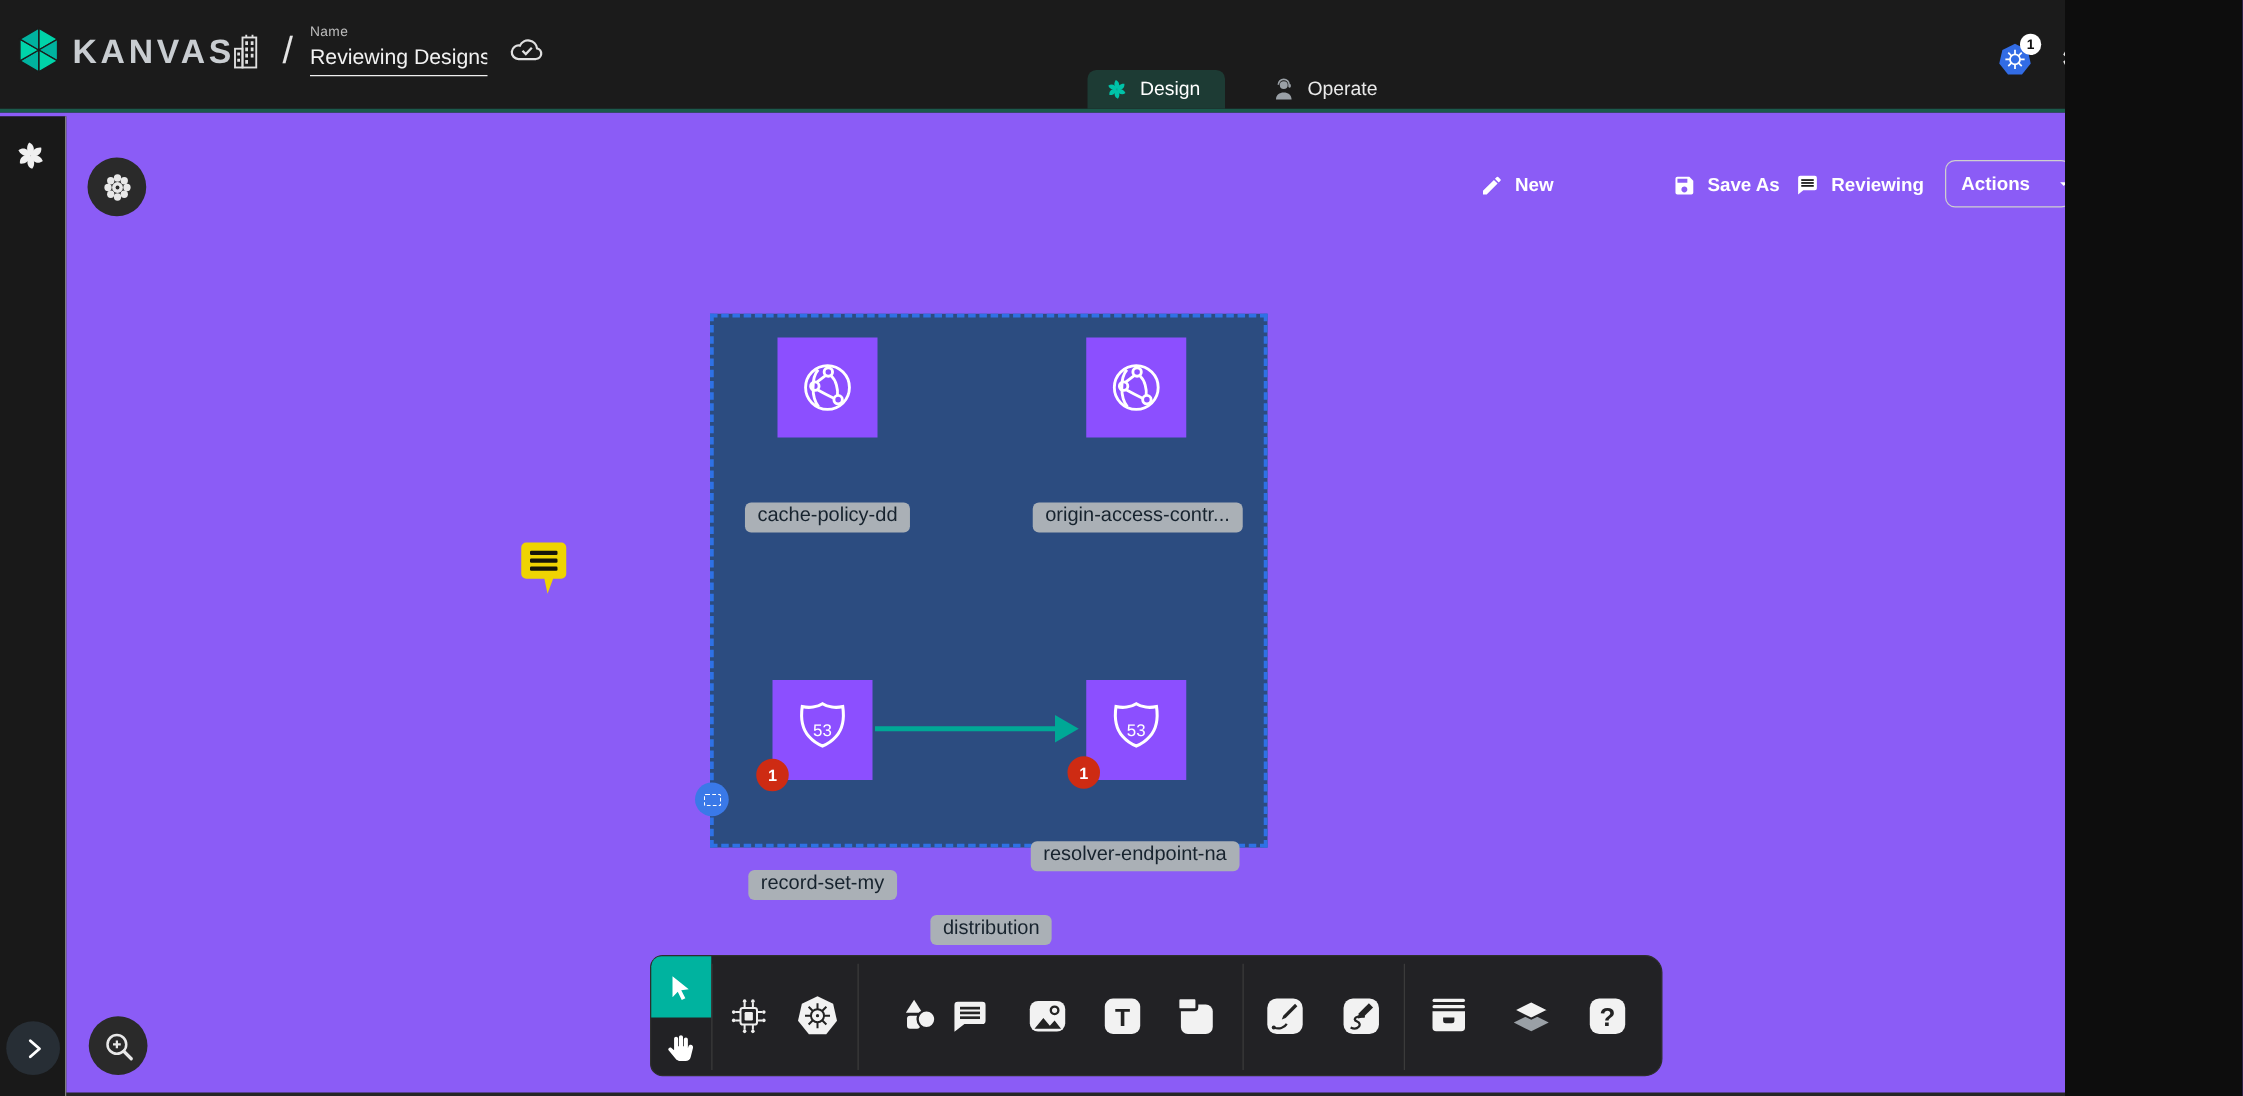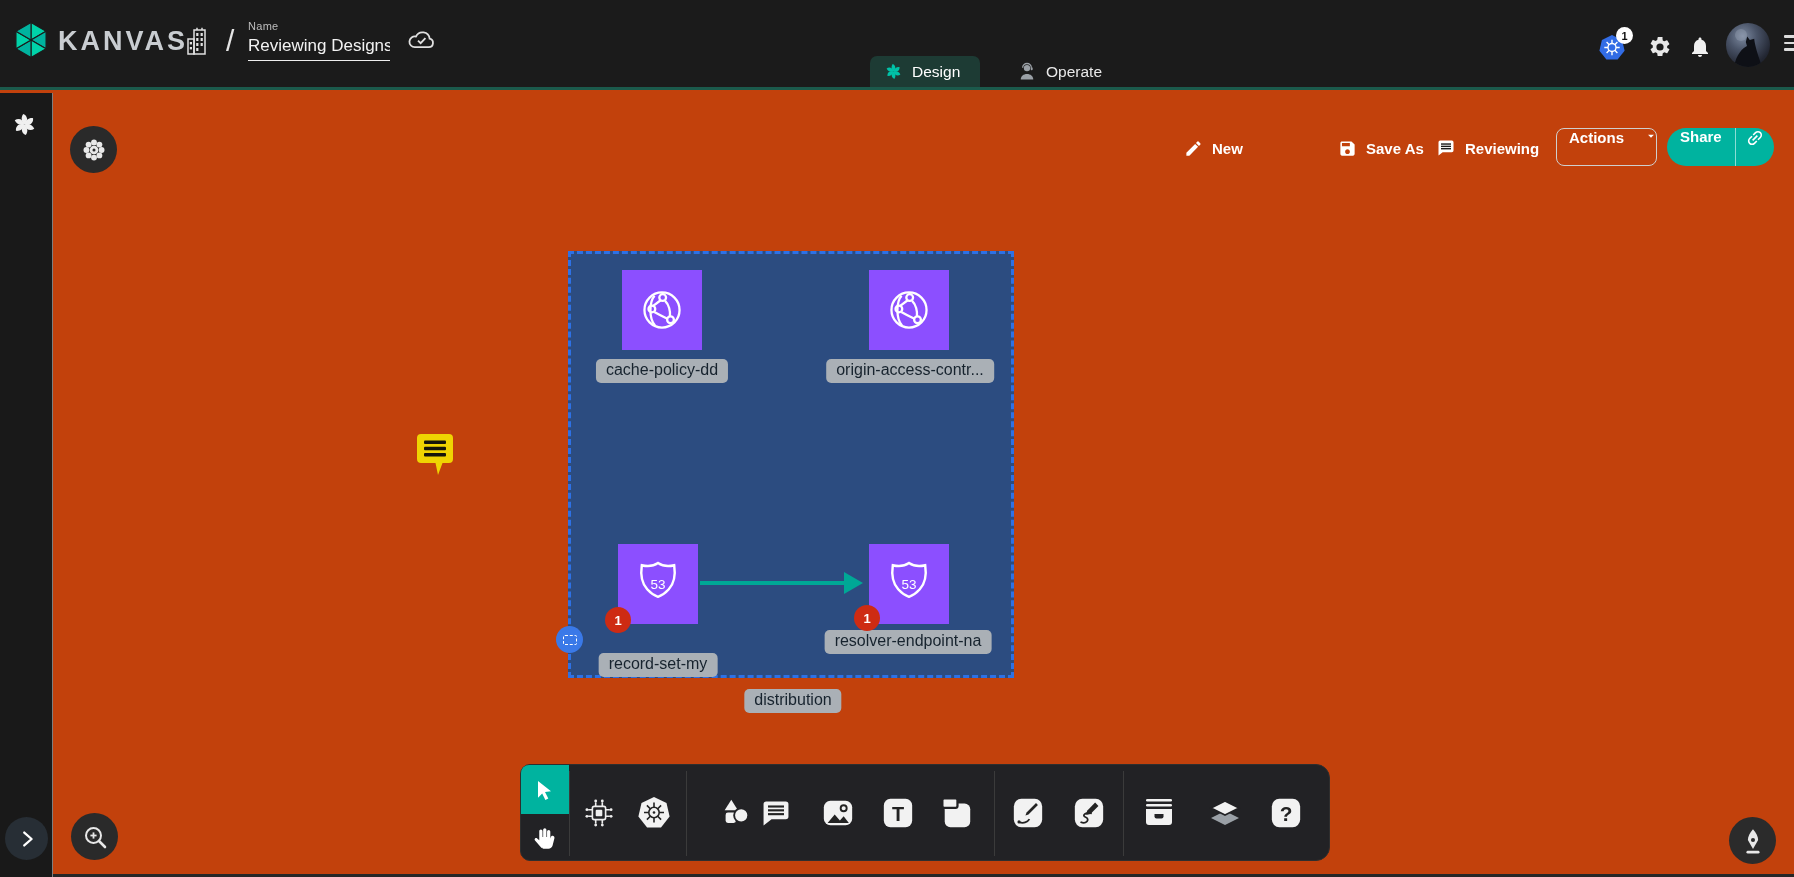--- a/index.html
+++ b/index.html
@@ -1,18 +1,18 @@
 <!DOCTYPE html>
 <html><head>
 <meta charset="utf-8">
 <style>
   html,body{margin:0;padding:0;background:#0d0d0d;}
   *{box-sizing:border-box;}
-  #stage{position:relative;width:1794px;height:877px;overflow:hidden;
-         background:#c2410c;font-family:"Liberation Sans",sans-serif;color:#eee;}
+  #stage{position:relative;width:1652px;height:877px;overflow:hidden;
+         background:#8b5cf6;font-family:"Liberation Sans",sans-serif;color:#eee;}
   .abs{position:absolute;}
 
   
   #header{position:absolute;left:0;top:0;width:1794px;height:90px;background:#1b1b1b;
           border-bottom:3px solid #1b5a4c;z-index:30;}
   .brand-text{font-size:27px;font-weight:800;letter-spacing:3px;color:#c9cdd1;}
   .slash{font-size:30px;font-weight:300;color:#e5e5e5;}
   .name-label{font-size:11px;color:#bdbdbd;letter-spacing:.3px;}
   .name-input{background:transparent;border:none;border-bottom:1px solid #efefef;
               color:#f2f2f2;font-size:17px;width:142px;padding:2px 0 4px;outline:none;
@@ -30,31 +30,31 @@
   
   #sidebar{position:absolute;left:0;top:93px;width:53px;height:784px;background:#191919;
            border-right:1px solid #7e7e7e;z-index:20;}
   .circle-btn{position:absolute;border-radius:50%;display:flex;align-items:center;
        justify-content:center;cursor:pointer;}
 
   
   .act{position:absolute;top:131px;height:34px;display:flex;align-items:center;gap:9px;
        color:#fff;font-size:15px;font-weight:600;cursor:pointer;z-index:25;}
   .btn-outline{position:absolute;top:128px;height:38px;border:1.5px solid #cfcfcf;border-radius:8px;
-       display:flex;align-items:flex-start;color:#fff;font-size:15px;font-weight:600;cursor:pointer;z-index:25;}
+       display:flex;align-items:center;color:#fff;font-size:15px;font-weight:600;cursor:pointer;z-index:25;}
   .btn-share{position:absolute;top:128px;height:38px;background:#00B39F;border-radius:19px;
        display:flex;color:#fff;font-size:15px;font-weight:700;cursor:pointer;z-index:25;}
 
   
   #selection{position:absolute;left:568px;top:251px;width:446px;height:427px;
        background:#2c4c80;border:3px dashed #2e71e5;z-index:5;}
   .node{position:absolute;width:80px;height:80px;background:#8C4FFF;display:flex;
         align-items:center;justify-content:center;z-index:8;cursor:pointer;}
   .chip{position:absolute;transform:translateX(-50%);background:#aab0b6;color:#17232e;
-        font-size:16px;padding:2px 10px 4px;border-radius:5px;white-space:nowrap;z-index:9;cursor:pointer;}
+        font-size:16px;padding:2px 10px 4px;border-radius:5px;white-space:nowrap;z-index:9;cursor:pointer;margin-top:43px;}
   .badge-red{position:absolute;width:26px;height:26px;border-radius:50%;background:#CE2B13;
         color:#fff;font-size:13px;font-weight:700;display:flex;align-items:center;
         justify-content:center;z-index:10;}
   .edge-line{position:absolute;left:700px;top:581px;width:146px;height:4px;background:#00A896;z-index:7;}
   .edge-head{position:absolute;left:844px;top:572px;width:0;height:0;border-top:11px solid transparent;
         border-bottom:11px solid transparent;border-left:19px solid #00A896;z-index:7;}
   .group-handle{position:absolute;left:556px;top:626px;width:27px;height:27px;border-radius:50%;
         background:#3a79e8;display:flex;align-items:center;justify-content:center;z-index:11;cursor:pointer;}
   .group-handle div{width:14px;height:10px;border:1.5px dashed #fff;border-radius:2px;}
 

